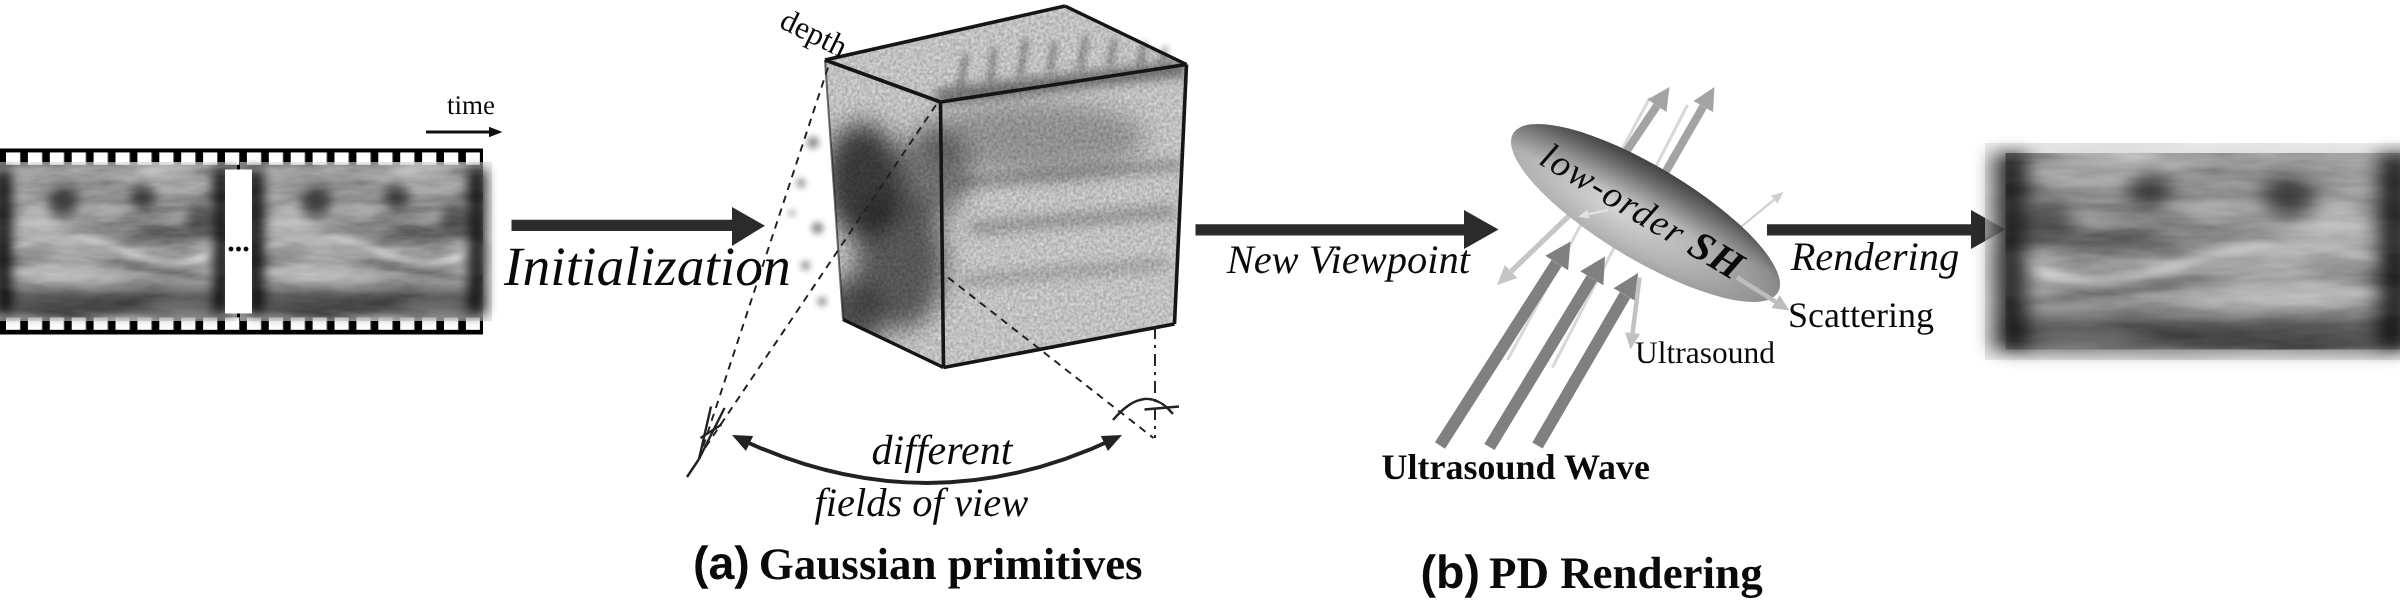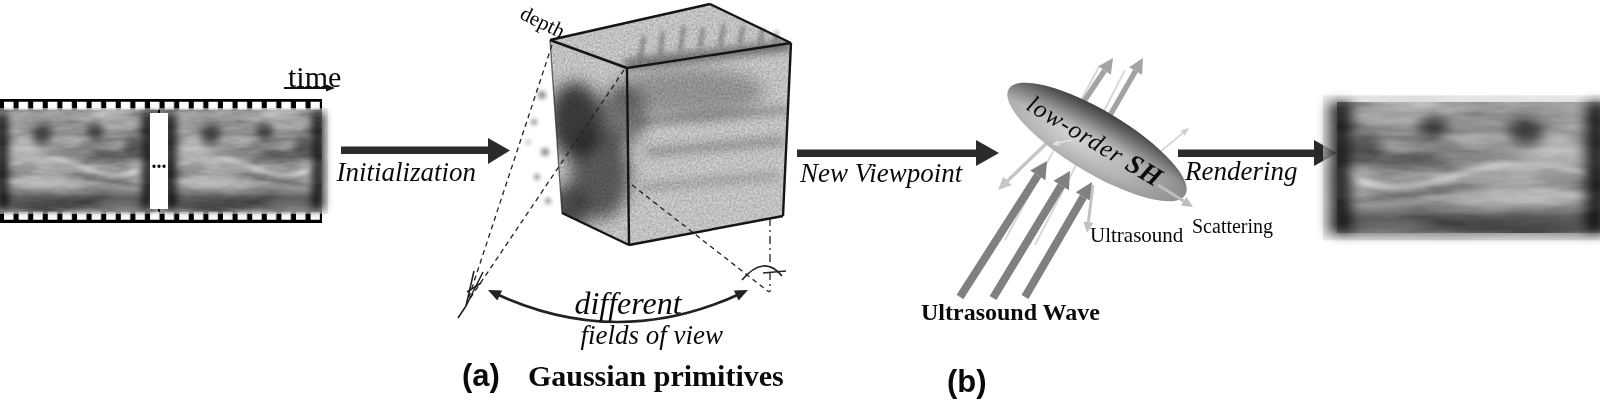--- a/index.html
+++ b/index.html
@@ -1,34 +1,34 @@
 <!DOCTYPE html>
 <html><head>
 <meta charset="utf-8">
 <style>
   html,body{margin:0;padding:0;background:#ffffff;}
   #fig{position:relative;width:1600px;height:407px;background:#fff;overflow:hidden;
        font-family:"Liberation Serif","DejaVu Serif",serif;color:#0a0a0a;}
   #fig svg.layer{position:absolute;left:0;top:0;}
   .lbl{position:absolute;white-space:nowrap;}
   .italic{font-style:italic;}
-  .time-lbl{left:288px;top:60px;font-size:30px;}
+  .time-lbl{left:298px;top:60px;font-size:18px;}
   .depth-lbl{left:527px;top:1px;font-size:21px;transform:rotate(26deg);transform-origin:left top;}
-  .init-lbl{left:320px;top:157px;width:156px;text-align:right;font-size:27px;}
-  .nv-lbl{left:800px;top:158px;width:180px;text-align:left;font-size:27px;}
-  .rend-lbl{left:1185px;top:156px;width:130px;font-size:27px;}
-  .fov1{left:553px;top:285px;width:150px;text-align:center;font-size:32px;}
-  .fov2{left:543px;top:320px;width:180px;text-align:right;font-size:27px;}
+  .init-lbl{left:336px;top:157px;width:156px;text-align:right;font-size:37px;}
+  .nv-lbl{left:800px;top:158px;width:180px;text-align:right;font-size:27px;}
+  .rend-lbl{left:1185px;top:156px;width:130px;text-align:center;font-size:27px;}
+  .fov1{left:553px;top:285px;width:150px;text-align:center;font-size:28px;}
+  .fov2{left:543px;top:320px;width:180px;text-align:left;font-size:27px;}
   .da-lbl{left:1092px;top:36px;font-size:21px;}
-  .sc-lbl{left:1192px;top:198px;font-size:20px;margin-top:17px;}
+  .sc-lbl{left:1192px;top:198px;font-size:24px;}
   .rf-lbl{left:1090px;top:223px;font-size:21px;}
   .uw-lbl{left:921px;top:299px;font-size:24px;font-weight:bold;}
   .caption{position:absolute;display:flex;align-items:baseline;}
   .caption .marker{font-family:"Liberation Sans","DejaVu Sans",sans-serif;font-weight:bold;font-size:31px;}
-  .caption .ctext{font-weight:bold;font-size:30px;margin-left:28px;}
+  .caption .ctext{font-weight:bold;font-size:30px;margin-left:6px;}
   .cap-a{left:462px;top:358px;}
   .cap-b{left:947px;top:364px;}
   .sh-lbl{left:1095px;top:141px;transform:translate(-50%,-50%) rotate(31deg);
           font-size:25px;font-style:italic;letter-spacing:1px;}
   .sh-lbl .sh-bold{font-weight:bold;font-size:27px;margin-left:7px;}
   .gap-dots{left:149px;top:113px;width:20px;height:95px;display:flex;align-items:center;
             justify-content:center;font-weight:bold;font-size:20px;letter-spacing:0px;line-height:0;}
 </style>
 </head>
 <body>
@@ -286,17 +286,18 @@
 <div class="lbl sh-lbl">
   <span>low-order</span><span class="sh-bold">SH</span>
 </div>
 
 <div class="lbl sc-lbl">Scattering</div>
 <div class="lbl rf-lbl">Ultrasound</div>
 <div class="lbl uw-lbl">Ultrasound Wave</div>
 
 <div class="caption cap-b">
   <span class="marker">(b)</span>
+  <span class="ctext">PD Rendering</span>
 </div>
 
 <div class="lbl italic rend-lbl">Rendering</div>
 
 </div>
 
 </body></html>

